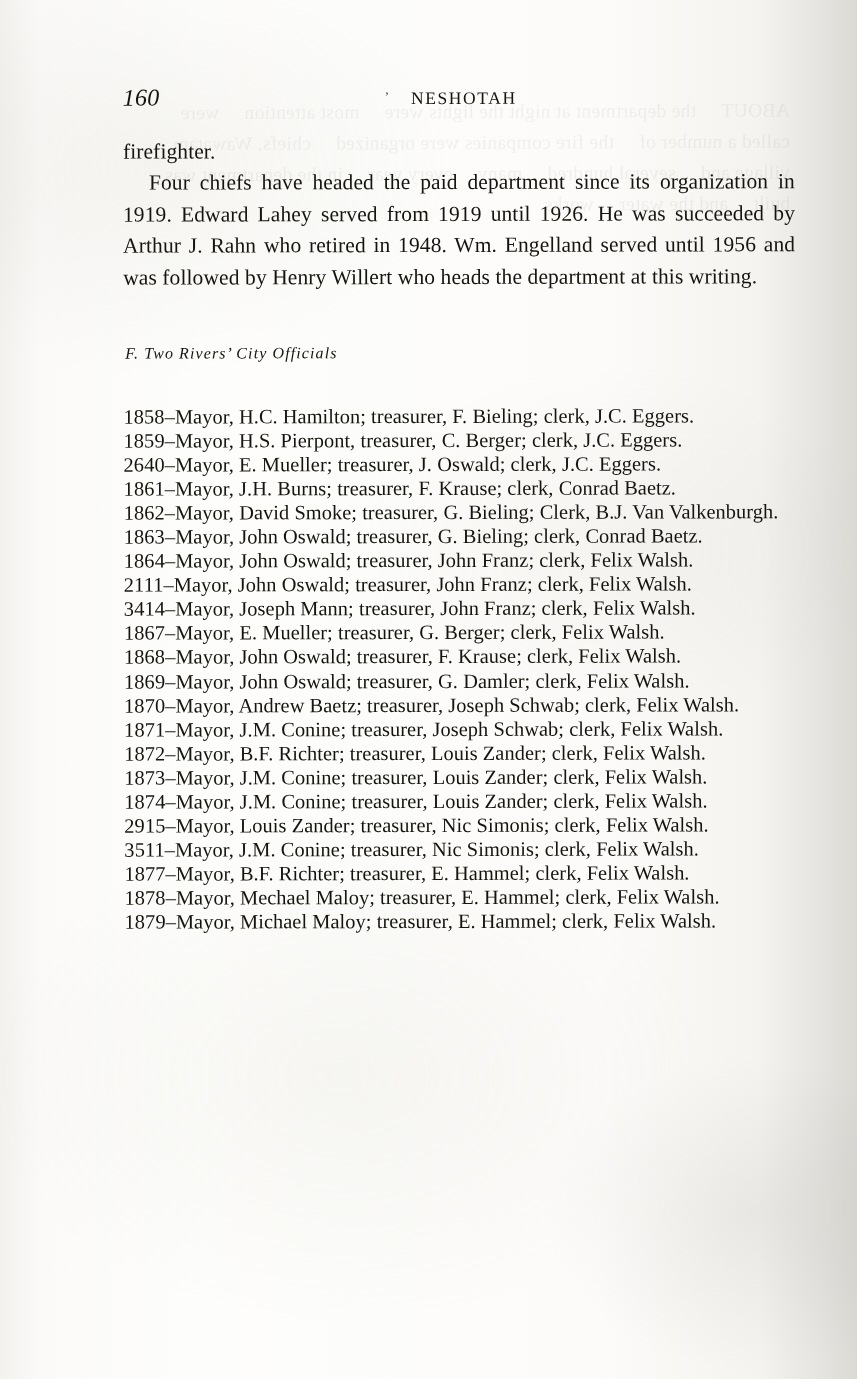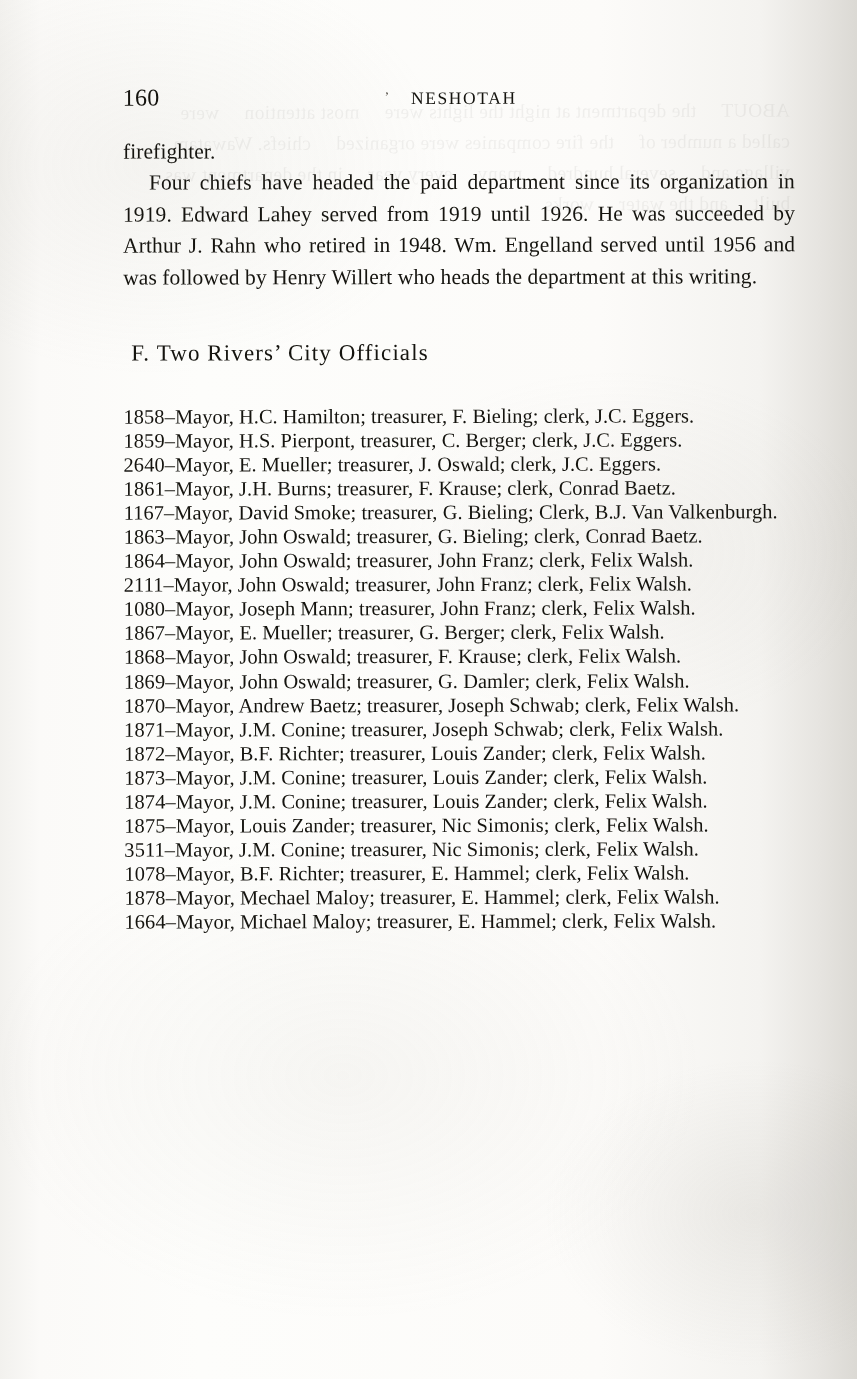--- a/index.html
+++ b/index.html
@@ -73,20 +73,21 @@
     width: 676px;
     height: 26px;
   }
   .folio {
     position: absolute;
     left: 0;
     top: 0;
     font-size: 24px;
     line-height: 26px;
     letter-spacing: 0.2px;
+    font-style: italic;
   }
   .runhead-title {
     position: absolute;
     left: 0;
     right: 0;
     top: 2px;
     text-align: center;
     font-size: 17.5px;
     line-height: 24px;
     letter-spacing: 1.6px;
@@ -120,23 +121,24 @@
   .para.cont {
     text-indent: 0;
   }
   .para.indent {
     text-indent: 26px;
   }
 
   
   .section-head {
     position: absolute;
-    left: 132px;
+    left: 126px;
     top: 338px;
-    font-size: 23px;
+    font-style: italic;
+    font-size: 16px;
     line-height: 30px;
     letter-spacing: 1.1px;
     white-space: nowrap;
   }
 
   
   .officials {
     position: absolute;
     left: 124px;
     top: 404px;
@@ -180,34 +182,34 @@
       <p class="para indent">Four chiefs have headed the paid department since its organization in 1919. Edward Lahey served from 1919 until 1926. He was succeeded by Arthur J. Rahn who retired in 1948. Wm. Engelland served until 1956 and was followed by Henry Willert who heads the department at this writing.</p>
     </div>
 
     <div class="section-head">F. Two Rivers’ City Officials</div>
 
     <div class="officials">
         <p class="entry"><span class="yr">1858</span><span class="tail">–Mayor, H.C. Hamilton; treasurer, F. Bieling; clerk, J.C. Eggers.</span></p>
         <p class="entry"><span class="yr">1859</span><span class="tail">–Mayor, H.S. Pierpont, treasurer, C. Berger; clerk, J.C. Eggers.</span></p>
         <p class="entry"><span class="yr">2640</span><span class="tail">–Mayor, E. Mueller; treasurer, J. Oswald; clerk, J.C. Eggers.</span></p>
         <p class="entry"><span class="yr">1861</span><span class="tail">–Mayor, J.H. Burns; treasurer, F. Krause; clerk, Conrad Baetz.</span></p>
-        <p class="entry"><span class="yr">1167</span><span class="tail">–Mayor, David Smoke; treasurer, G. Bieling; Clerk, B.J. Van Valkenburgh.</span></p>
+        <p class="entry"><span class="yr">1862</span><span class="tail">–Mayor, David Smoke; treasurer, G. Bieling; Clerk, B.J. Van Valkenburgh.</span></p>
         <p class="entry"><span class="yr">1863</span><span class="tail">–Mayor, John Oswald; treasurer, G. Bieling; clerk, Conrad Baetz.</span></p>
         <p class="entry"><span class="yr">1864</span><span class="tail">–Mayor, John Oswald; treasurer, John Franz; clerk, Felix Walsh.</span></p>
         <p class="entry"><span class="yr">2111</span><span class="tail">–Mayor, John Oswald; treasurer, John Franz; clerk, Felix Walsh.</span></p>
-        <p class="entry"><span class="yr">1080</span><span class="tail">–Mayor, Joseph Mann; treasurer, John Franz; clerk, Felix Walsh.</span></p>
+        <p class="entry"><span class="yr">3414</span><span class="tail">–Mayor, Joseph Mann; treasurer, John Franz; clerk, Felix Walsh.</span></p>
         <p class="entry"><span class="yr">1867</span><span class="tail">–Mayor, E. Mueller; treasurer, G. Berger; clerk, Felix Walsh.</span></p>
         <p class="entry"><span class="yr">1868</span><span class="tail">–Mayor, John Oswald; treasurer, F. Krause; clerk, Felix Walsh.</span></p>
         <p class="entry"><span class="yr">1869</span><span class="tail">–Mayor, John Oswald; treasurer, G. Damler; clerk, Felix Walsh.</span></p>
         <p class="entry"><span class="yr">1870</span><span class="tail">–Mayor, Andrew Baetz; treasurer, Joseph Schwab; clerk, Felix Walsh.</span></p>
         <p class="entry"><span class="yr">1871</span><span class="tail">–Mayor, J.M. Conine; treasurer, Joseph Schwab; clerk, Felix Walsh.</span></p>
         <p class="entry"><span class="yr">1872</span><span class="tail">–Mayor, B.F. Richter; treasurer, Louis Zander; clerk, Felix Walsh.</span></p>
         <p class="entry"><span class="yr">1873</span><span class="tail">–Mayor, J.M. Conine; treasurer, Louis Zander; clerk, Felix Walsh.</span></p>
         <p class="entry"><span class="yr">1874</span><span class="tail">–Mayor, J.M. Conine; treasurer, Louis Zander; clerk, Felix Walsh.</span></p>
-        <p class="entry"><span class="yr">1875</span><span class="tail">–Mayor, Louis Zander; treasurer, Nic Simonis; clerk, Felix Walsh.</span></p>
+        <p class="entry"><span class="yr">2915</span><span class="tail">–Mayor, Louis Zander; treasurer, Nic Simonis; clerk, Felix Walsh.</span></p>
         <p class="entry"><span class="yr">3511</span><span class="tail">–Mayor, J.M. Conine; treasurer, Nic Simonis; clerk, Felix Walsh.</span></p>
-        <p class="entry"><span class="yr">1078</span><span class="tail">–Mayor, B.F. Richter; treasurer, E. Hammel; clerk, Felix Walsh.</span></p>
+        <p class="entry"><span class="yr">1877</span><span class="tail">–Mayor, B.F. Richter; treasurer, E. Hammel; clerk, Felix Walsh.</span></p>
         <p class="entry"><span class="yr">1878</span><span class="tail">–Mayor, Mechael Maloy; treasurer, E. Hammel; clerk, Felix Walsh.</span></p>
-        <p class="entry"><span class="yr">1664</span><span class="tail">–Mayor, Michael Maloy; treasurer, E. Hammel; clerk, Felix Walsh.</span></p>
+        <p class="entry"><span class="yr">1879</span><span class="tail">–Mayor, Michael Maloy; treasurer, E. Hammel; clerk, Felix Walsh.</span></p>
       </div>
 
   </div>
 </div>
 
 </body></html>

